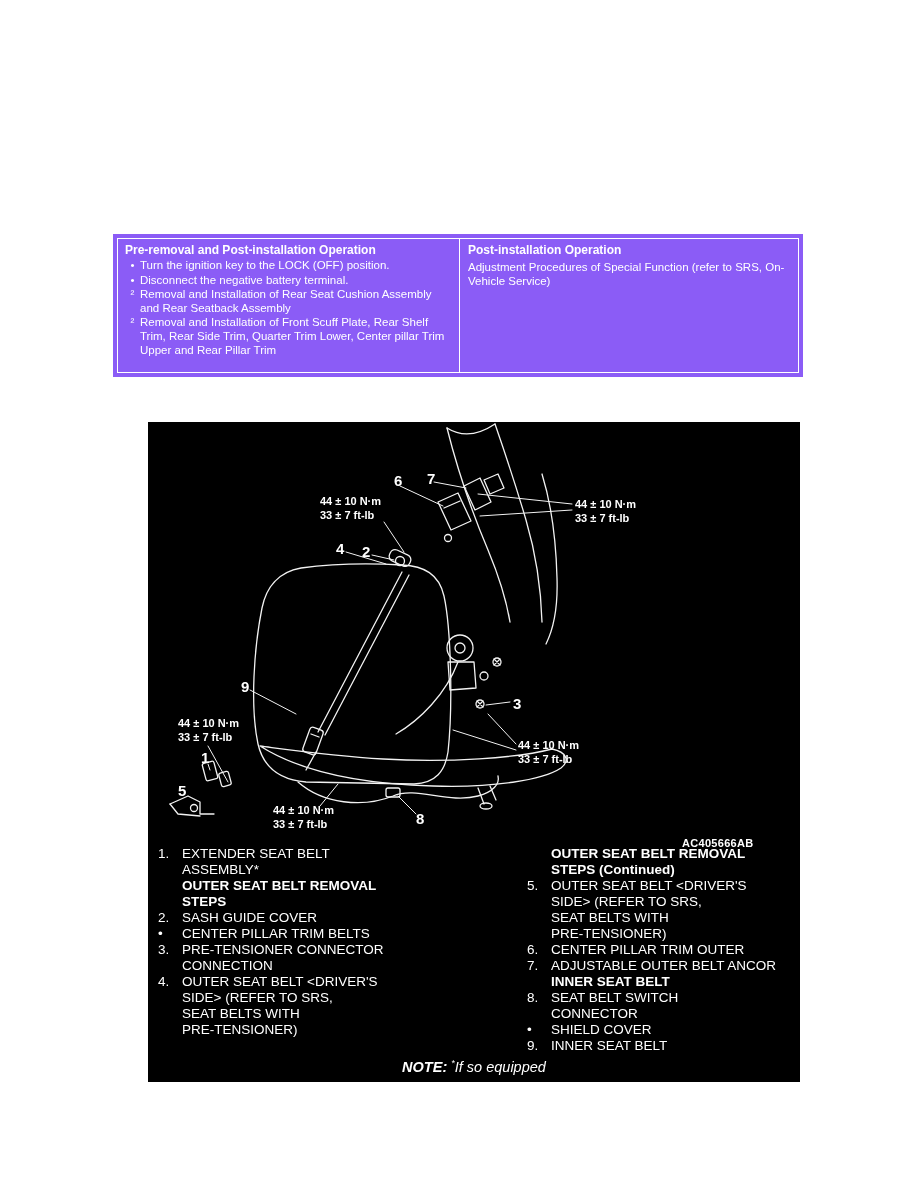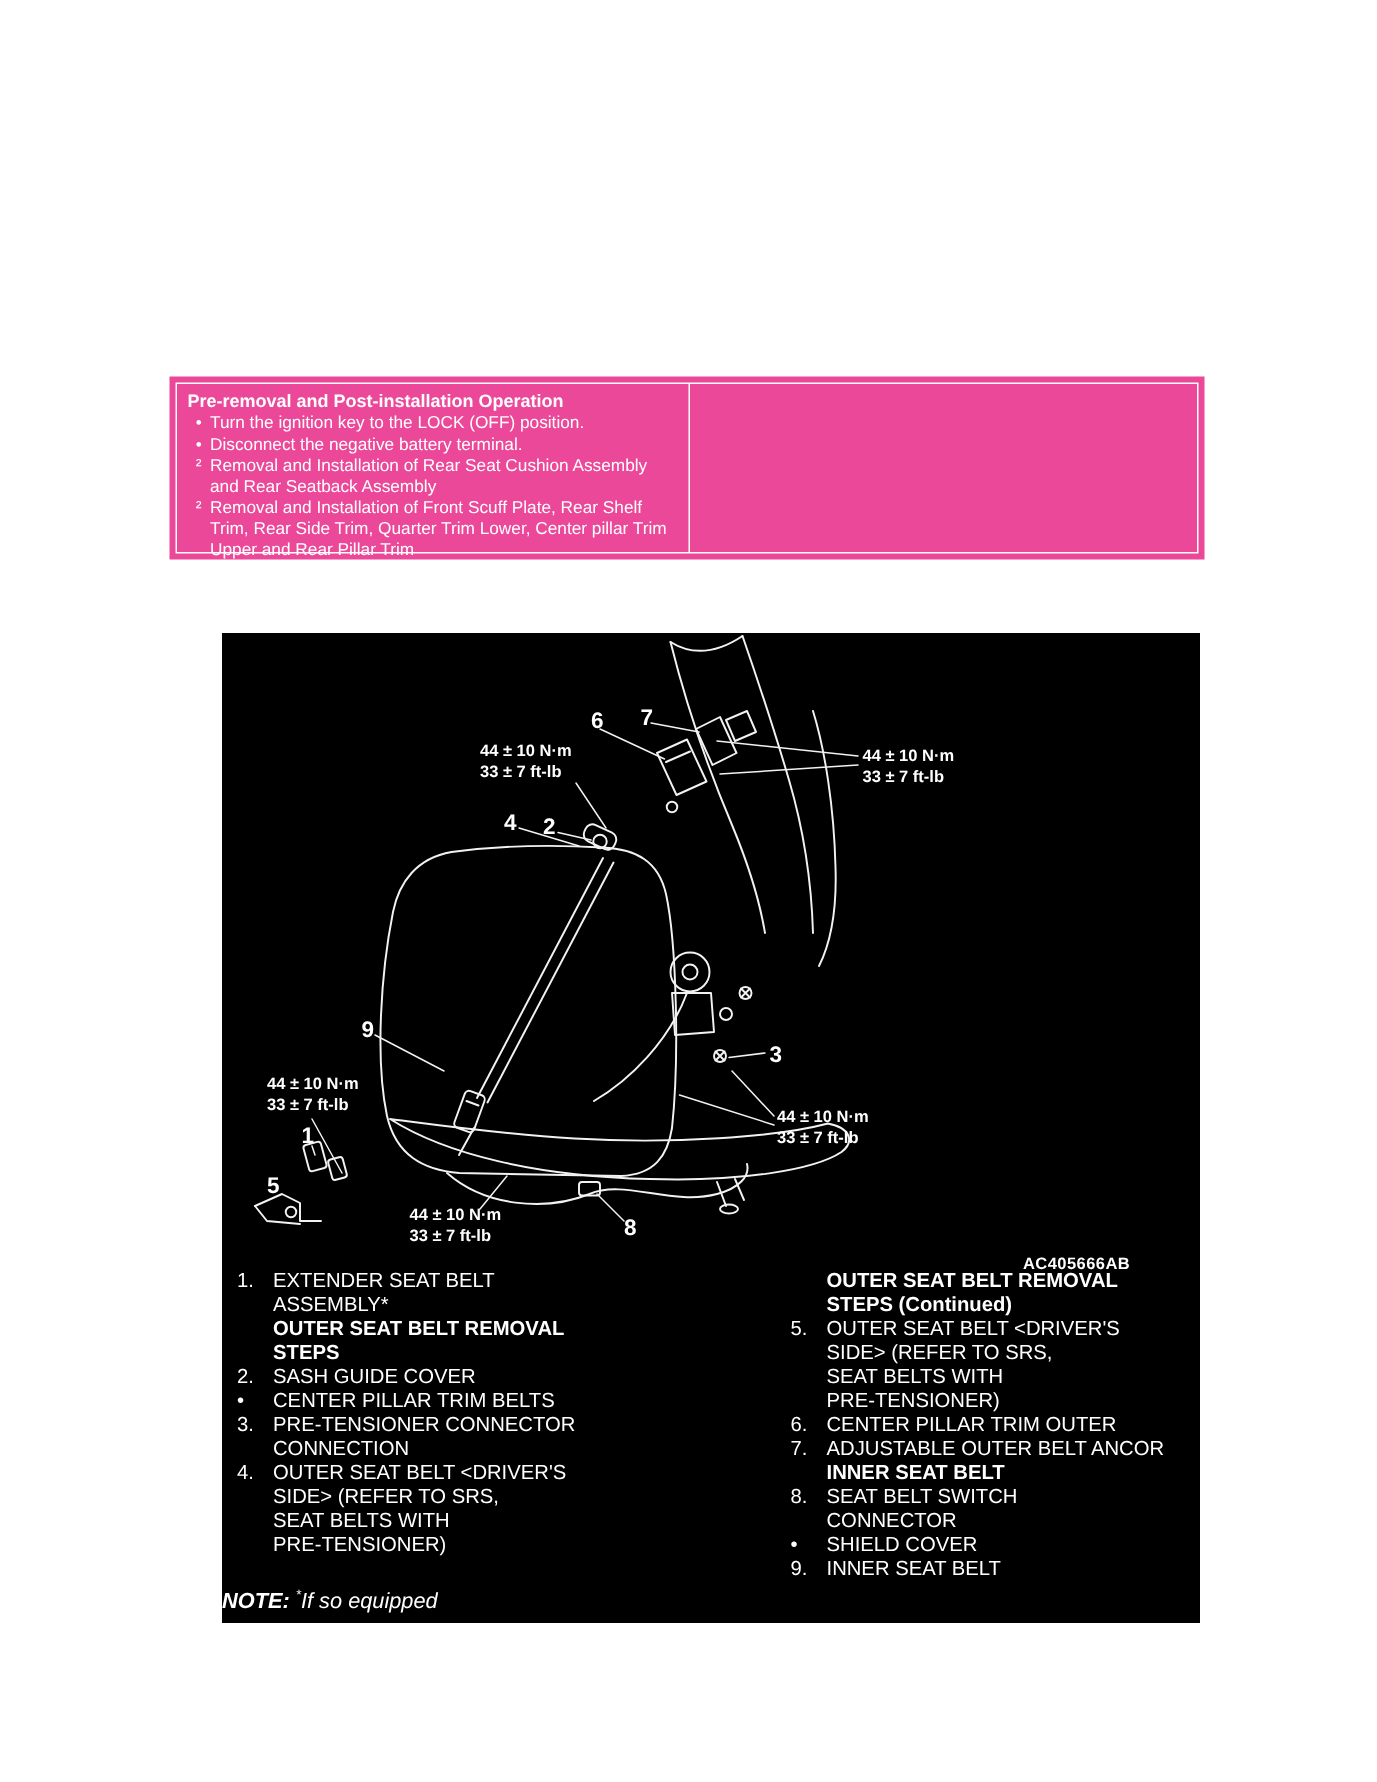--- a/index.html
+++ b/index.html
@@ -7,23 +7,23 @@
   .page {
     position:relative;
     width:918px; height:1188px;
     background:#ffffff;
     font-family:"Liberation Sans", sans-serif;
     overflow:hidden;
   }
 
   
   .op-table-wrap {
-    position:absolute; left:113px; top:251px;
-    width:690px; height:122px;
-    background:#ec4899; padding:4px;
+    position:absolute; left:113px; top:234px;
+    width:690px; height:143px;
+    background:#8b5cf6; padding:4px;
   }
   .op-table {
     display:flex; height:100%;
     border:1px solid #fff; color:#fff;
   }
   .op-col-left {
     width:342px; border-right:1px solid #fff;
     padding:4px 6px 3px 7px;
   }
   .op-col-right { flex:1; padding:4px 6px 3px 8px; }
@@ -74,21 +74,21 @@
   }
   .parts-col-left  { margin-left:8px; width:352px; }
   .parts-col-right { margin-left:17px; width:272px; }
   .p-item { display:flex; }
   .p-marker { width:26px; flex:none; padding-left:2px; }
   .p-text { flex:1; white-space:pre-line; }
   .p-bold .p-text { font-weight:bold; }
 
   .note {
     position:absolute; left:0; top:636px; width:652px;
-    font-style:italic; font-size:14.5px;
+    text-align:center; font-style:italic; font-size:14.5px;
   }
   .note .note-label { font-weight:bold; }
   .note sup { font-size:9px; }
 </style>
 </head>
 <body>
 
 <div class="page">
 
   <div class="op-table-wrap">
@@ -104,20 +104,24 @@
           <span class="op-text">Disconnect the negative battery terminal.</span>
         </div>
         <div class="op-item">
           <span class="op-bullet">²</span>
           <span class="op-text">Removal and Installation of Rear Seat Cushion Assembly and Rear Seatback Assembly</span>
         </div>
         <div class="op-item">
           <span class="op-bullet">²</span>
           <span class="op-text">Removal and Installation of Front Scuff Plate, Rear Shelf Trim, Rear Side Trim, Quarter Trim Lower, Center pillar Trim Upper and Rear Pillar Trim</span>
         </div>
+      </div>
+      <div class="op-col-right">
+        <div class="op-header">Post-installation Operation</div>
+        <div class="op-right-text">Adjustment Procedures of Special Function (refer to SRS, On-Vehicle Service)</div>
       </div>
     </div>
   </div>
 
   <div class="figure-panel">
 
     <svg class="diagram" width="652" height="420" viewBox="0 0 652 420" fill="none" stroke="#f2f2f2" stroke-width="1.3" stroke-linecap="round" stroke-linejoin="round">
 
       <g>
         <path d="M299,6 C306,34 318,76 340,128 C350,152 358,176 362,200"></path>

